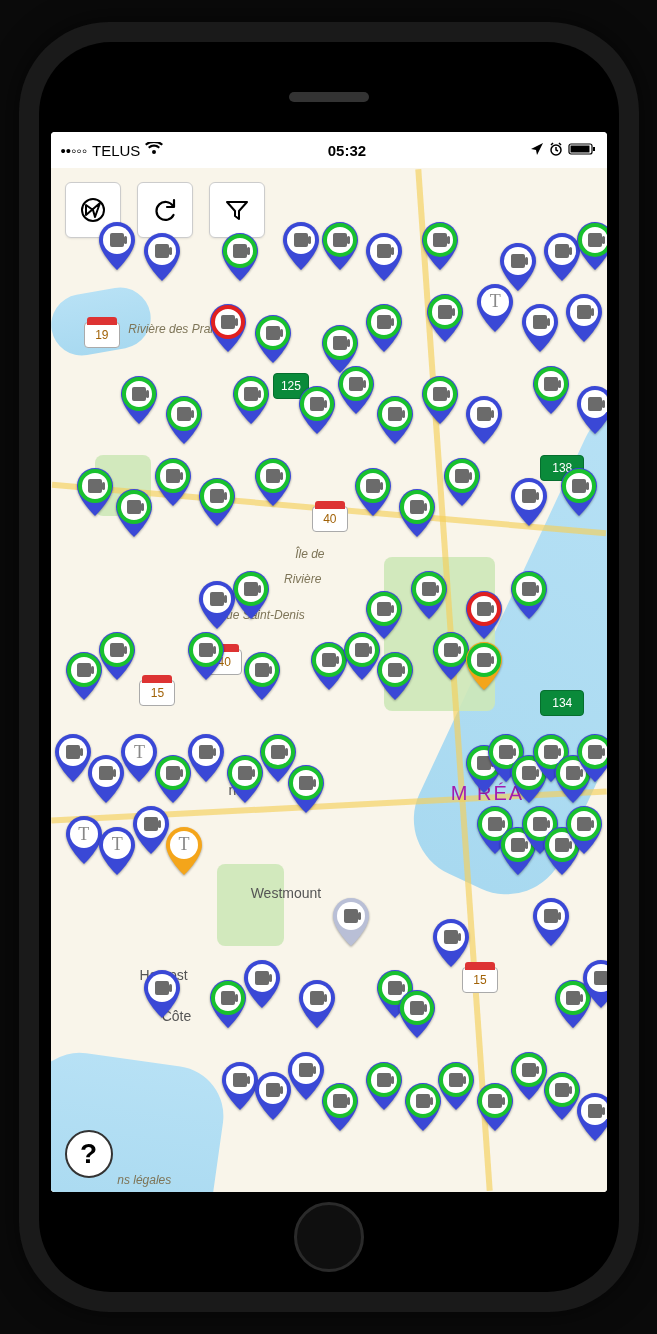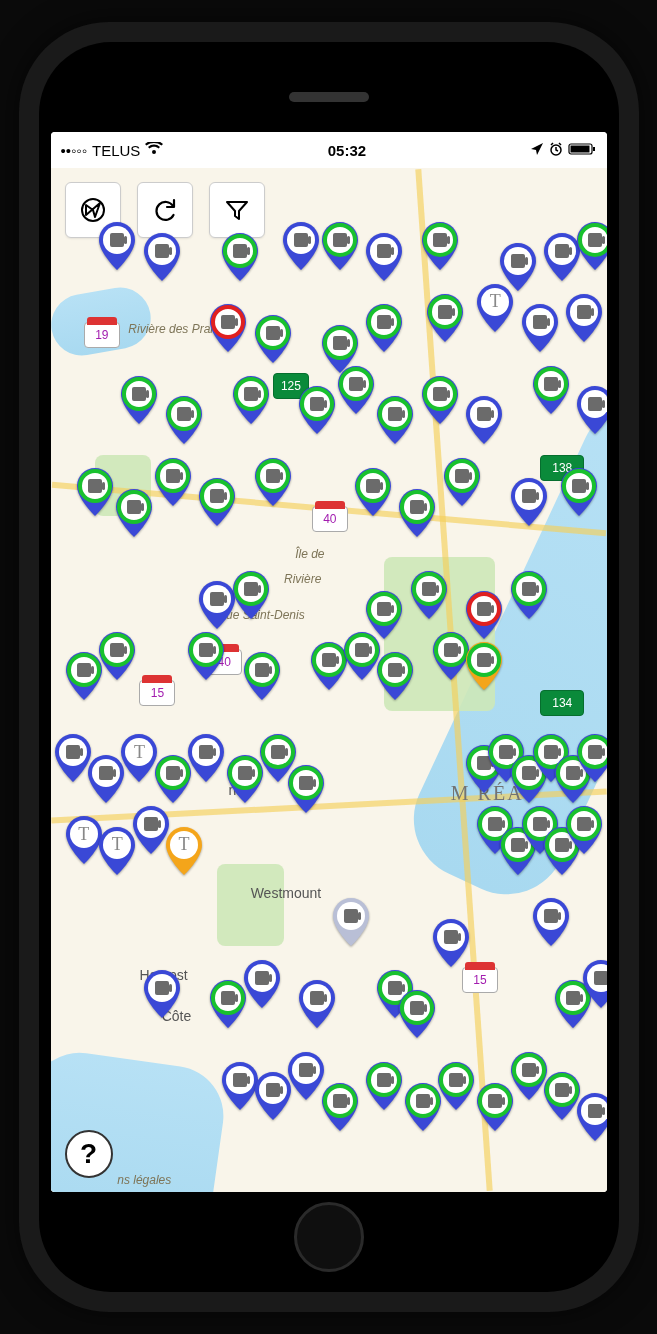--- a/index.html
+++ b/index.html
@@ -89,26 +89,26 @@
   }
   .land { position:absolute; inset:0; background:#f9f5ea; }
   .water {
     position:absolute;
     background: linear-gradient(180deg,#b7e1f5,#a8d9f0);
   }
   .park { position:absolute; background:#cde8b8; border-radius:8px; opacity:.9; }
   .road { position:absolute; background:#f4cf5a; opacity:.65; }
   .label { position:absolute; font-size:12px; color:#7e7558; white-space:nowrap; font-style: italic; }
   .label.city { font-style: normal; font-size:14px; color:#555; }
-  .label.country { font-size:20px; letter-spacing:2px; color:#737373; font-style:normal;font-family:Liberation Serif, serif; }
+  .label.country { font-size:20px; letter-spacing:2px; color:#a21caf; font-style:normal; }
   .hw-shield {
     position:absolute; width:36px; height:26px;
     background:#fff; border:1px solid #aaa; border-radius:4px;
     font-size:12px; display:flex; align-items:center; justify-content:center;
-    color:#a21caf;
+    color:#a16207;
   }
   .hw-shield.red-top::before {
     content:""; position:absolute; top:-6px; left:2px; right:2px;
     height:8px; background:#d33; border-radius:3px 3px 0 0;
   }
   .hw-shield.green { background:#0a8a3a; color:#fff; border-color:#066e2e; }
   .hw-shield.green.wide{ width:44px; }
 
   
   .map-ctrl {

